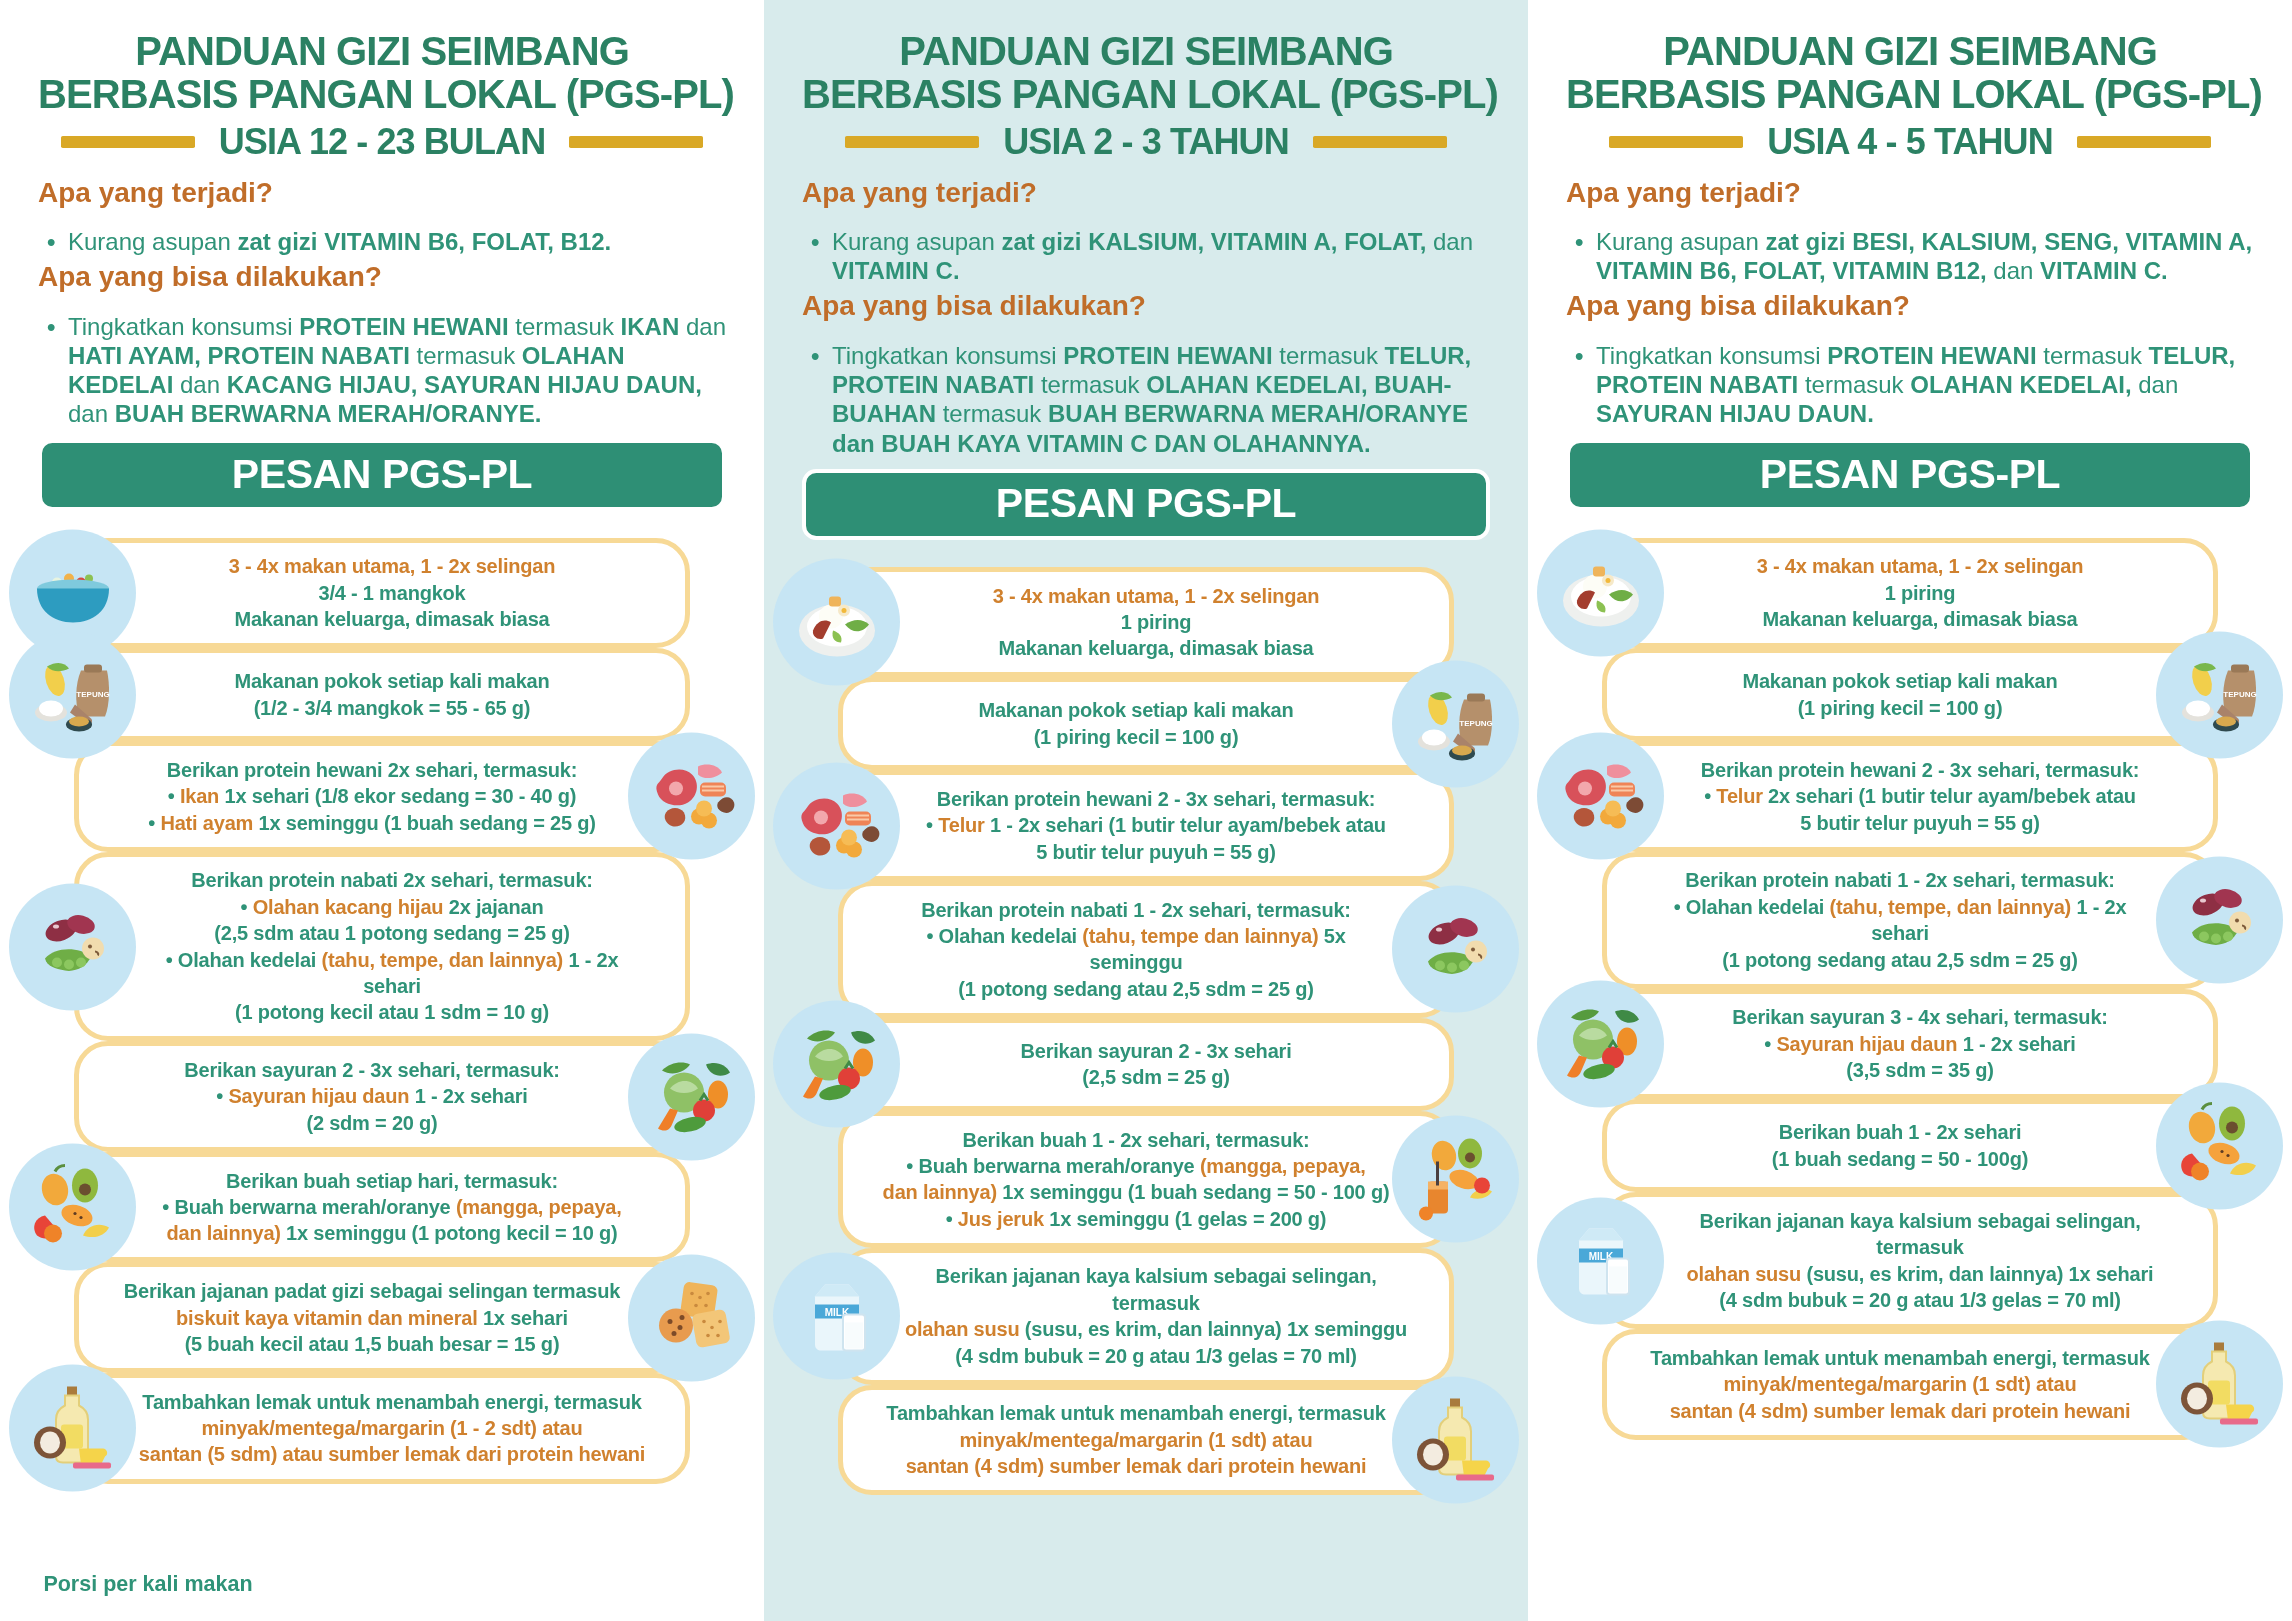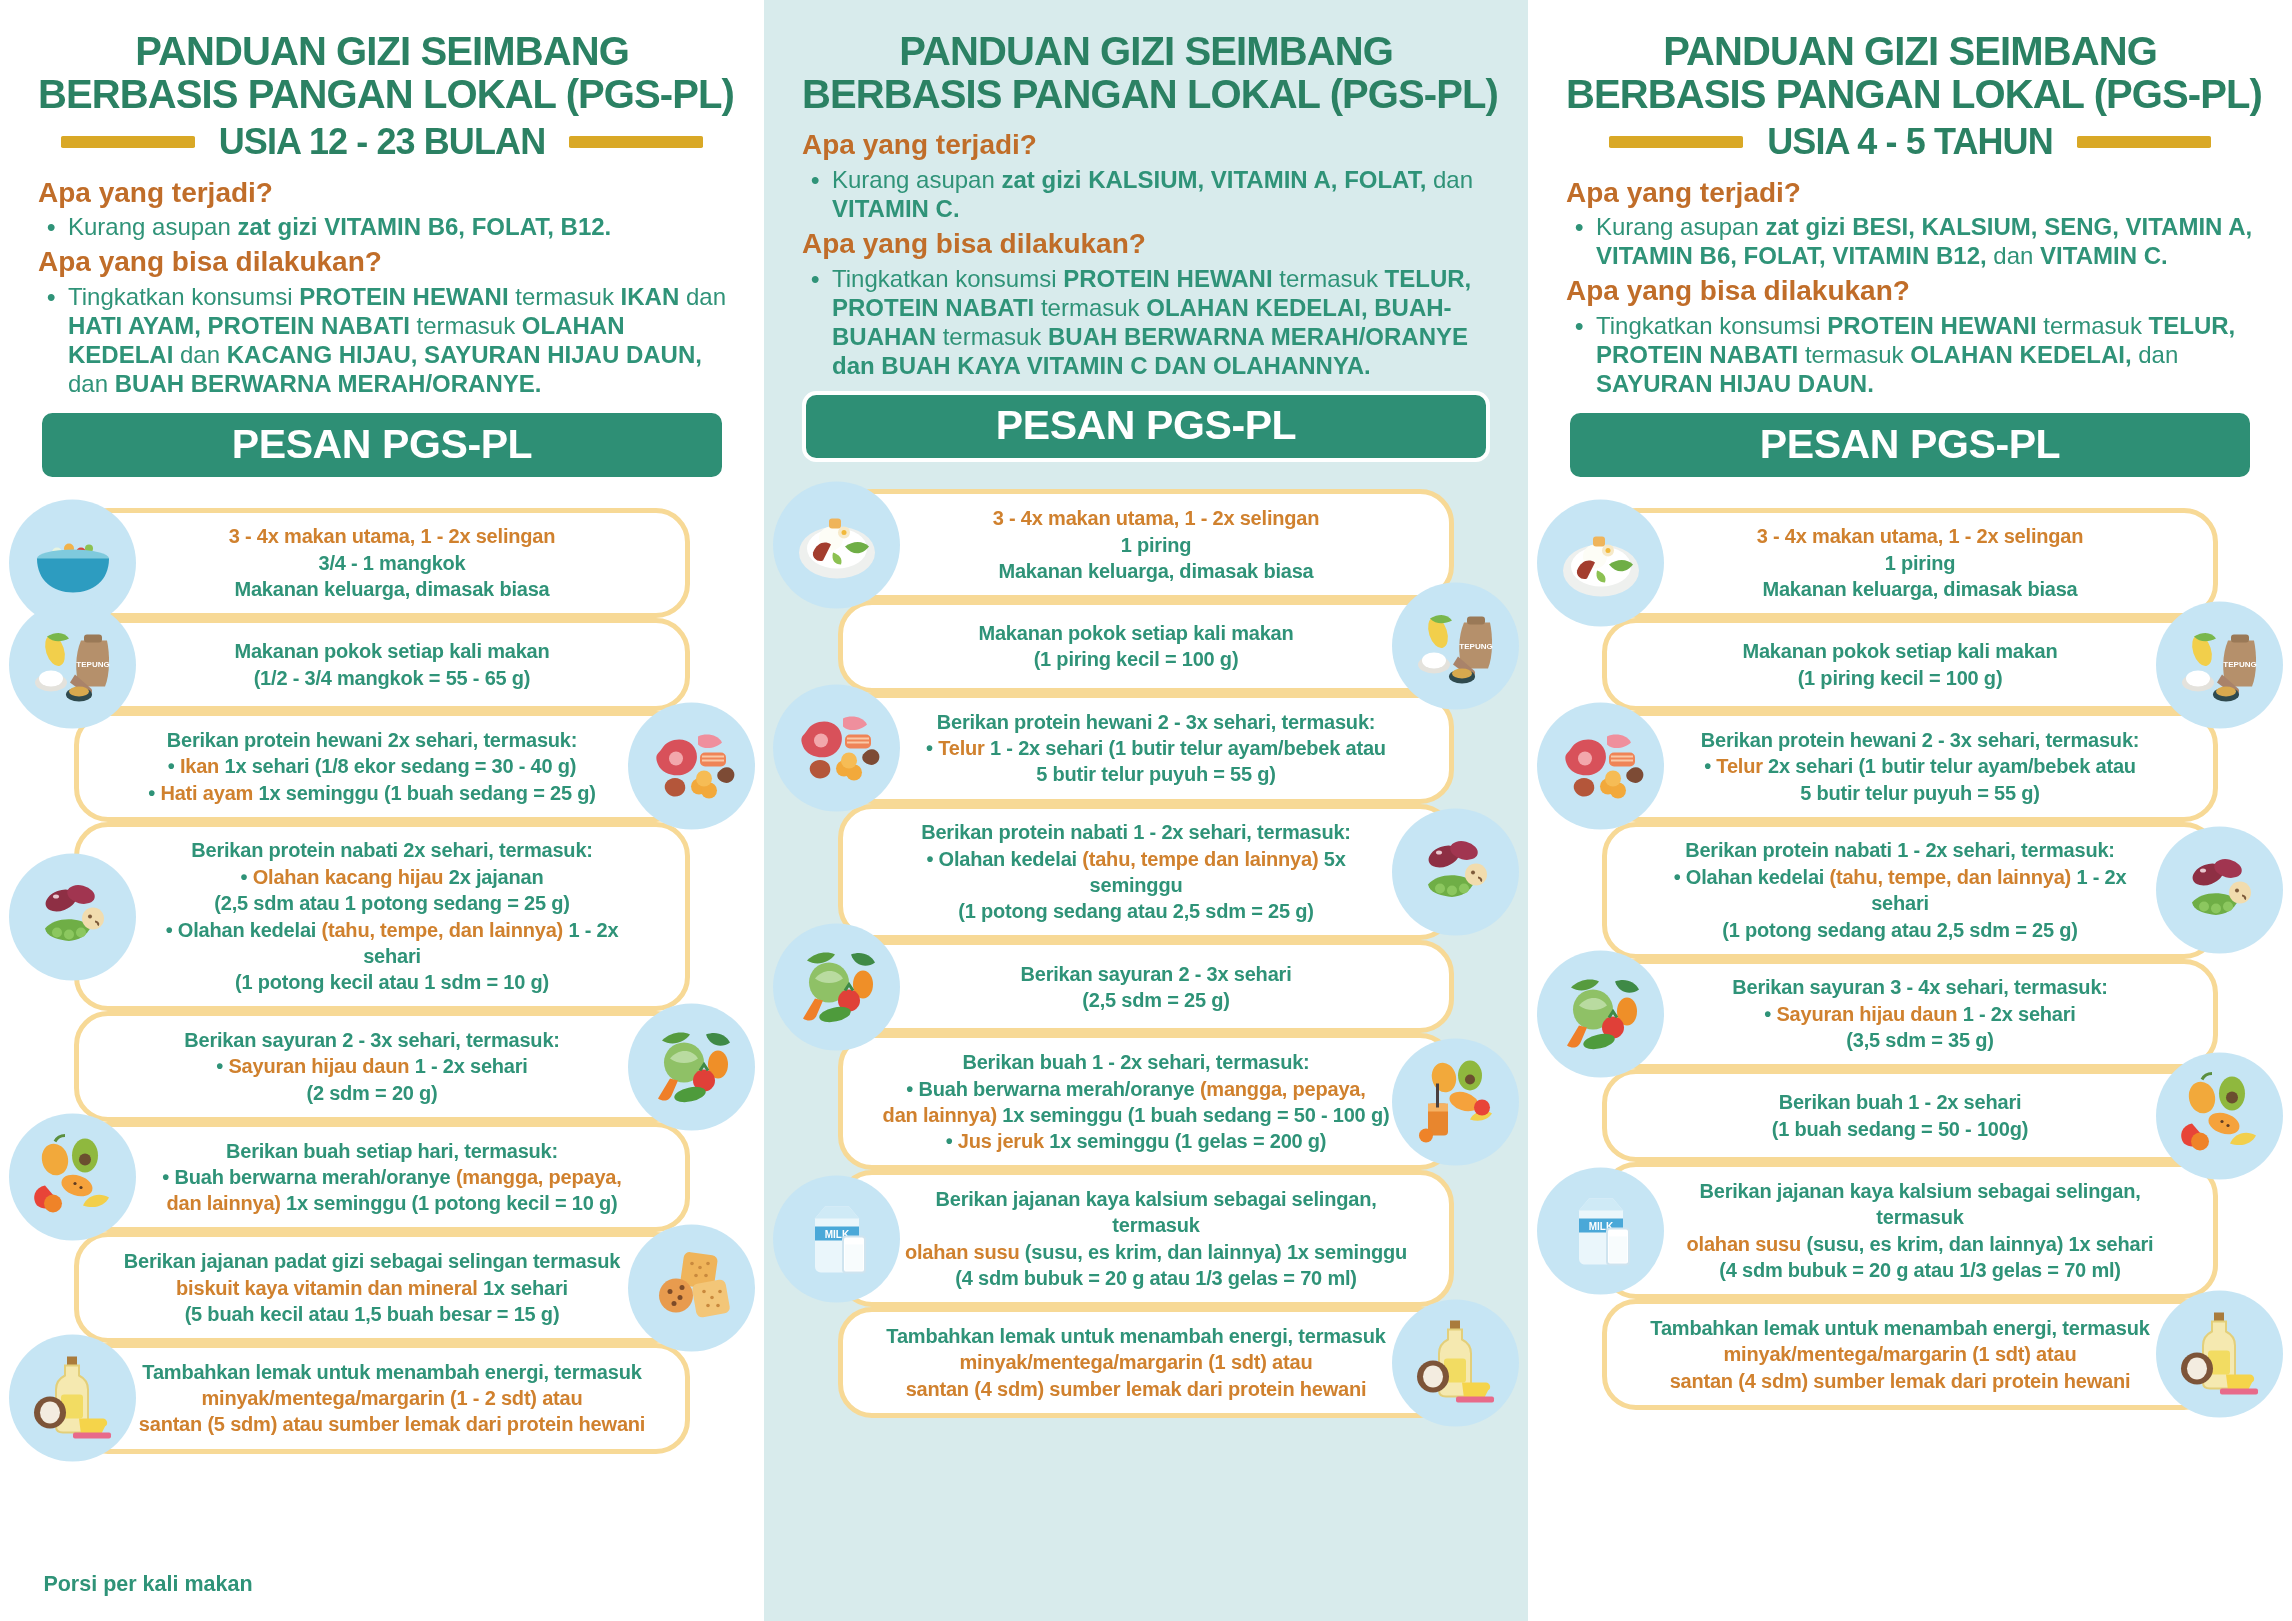--- a/index.html
+++ b/index.html
@@ -33,21 +33,21 @@
   }
   .age-bar{width:134px;height:11.6px;background:var(--gold);border-radius:1.8px;flex:0 0 auto}
   .age-label{
     color:var(--green);font-weight:bold;font-size:36px;letter-spacing:-0.9px;white-space:nowrap;
   }
   .intro{margin-top:9px}
   .intro-q{color:var(--orange);font-weight:bold;font-size:28px;line-height:1.2;margin-top:3.6px}
   .intro-list{margin:1.8px 0 0 0;padding:0;list-style:none}
   .intro-list li{
     position:relative;padding-left:30px;color:var(--teal);
-    font-size:24px;line-height:1.22;margin-top:3px;
+    font-size:24px;line-height:1.22;margin-top:18px;
   }
   .intro-list li::before{
     content:"•";position:absolute;left:9px;top:0;color:var(--teal);font-weight:bold;
   }
   .banner{
     margin-top:10.7px;background:var(--banner);border:4.5px solid #fff;border-radius:14.3px;
     color:#fff;font-weight:bold;font-size:41px;text-align:center;
     padding:7.2px 0 9px 0;letter-spacing:-0.4px;flex:0 0 auto;
   }
   .boxes{
@@ -255,20 +255,25 @@
           <div class="line"><span class="t-gb">Tambahkan lemak untuk menambah energi, termasuk</span></div>
           <div class="line"><span class="t-ob">minyak/mentega/margarin (1 - 2 sdt) atau</span></div>
           <div class="line"><span class="t-ob">santan (5 sdm) atau sumber lemak dari protein hewani</span></div>
         </div>
       </div>
       <div class="footer-note">Porsi per kali makan</div>
     </section>
   <section class="col mid">
       <div class="title">PANDUAN GIZI SEIMBANG</div>
       <div class="title">BERBASIS PANGAN LOKAL (PGS-PL)</div>
+      <div class="age-row">
+        <div class="age-bar"></div>
+        <div class="age-label">USIA 2 - 3 TAHUN</div>
+        <div class="age-bar"></div>
+      </div>
       <div class="intro">
         <div class="intro-q">Apa yang terjadi?</div>
         <ul class="intro-list">
           <li><span>Kurang asupan </span><span style="font-weight: bold;">zat gizi KALSIUM, VITAMIN A, FOLAT,</span><span> dan </span><span style="font-weight: bold;">VITAMIN C.</span></li>
         </ul>
         <div class="intro-q">Apa yang bisa dilakukan?</div>
         <ul class="intro-list">
           <li><span>Tingkatkan konsumsi </span><span style="font-weight: bold;">PROTEIN HEWANI</span><span> termasuk </span><span style="font-weight: bold;">TELUR, PROTEIN NABATI</span><span> termasuk </span><span style="font-weight: bold;">OLAHAN KEDELAI, BUAH-BUAHAN</span><span> termasuk </span><span style="font-weight: bold;">BUAH BERWARNA MERAH/ORANYE dan BUAH KAYA VITAMIN C DAN OLAHANNYA.</span></li>
         </ul>
       </div>

